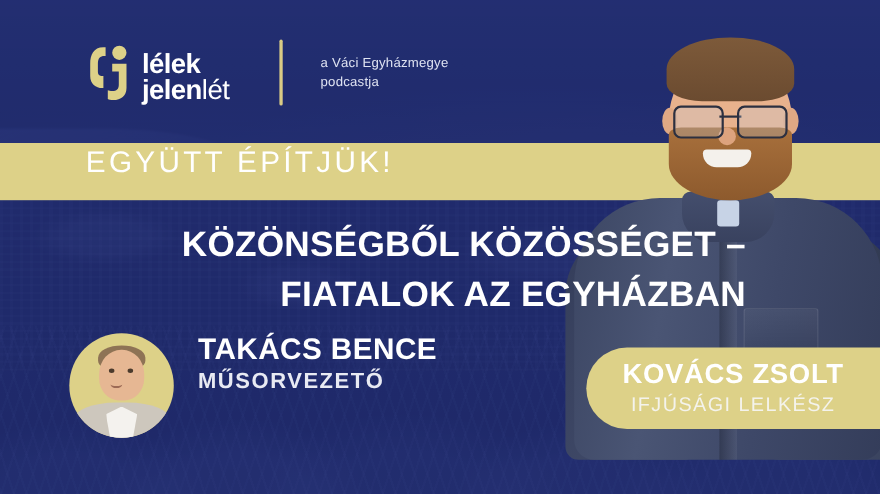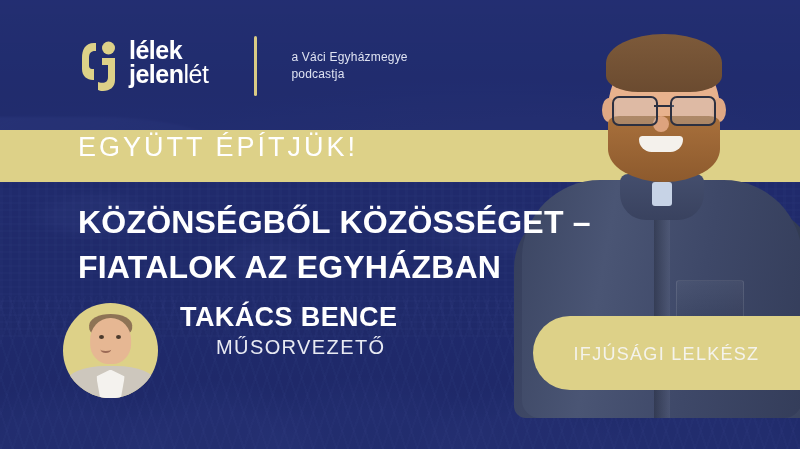--- a/index.html
+++ b/index.html
@@ -68,21 +68,21 @@
     background:linear-gradient(180deg, rgba(45,58,130,.62) 0%, rgba(42,55,126,.70) 45%, rgba(44,57,128,.72) 100%);
     mix-blend-mode:multiply;
   }
   .bg-tint2{
     position:absolute;inset:0;
     background:rgba(48,62,137,.42);
   }
 
   
   .header{position:absolute;left:78px;top:36px;display:flex;align-items:center;gap:0;}
-  .logo{display:flex;align-items:flex-start;gap:9px;}
+  .logo{display:flex;align-items:flex-end;gap:9px;}
   .logo-mark{position:relative;width:42px;height:56px;flex:0 0 auto;}
   .logo-mark svg{display:block;}
   .logo-words{line-height:.96;}
   .logo-line{font-weight:bold;font-size:25px;letter-spacing:-.5px;color:#ffffff;white-space:nowrap;}
   .logo-line .thin{font-weight:300;color:#ffffff;margin-top:22px;}
   .divider{width:3px;height:60px;background:#d9cb85;margin:0 34px 0 46px;border-radius:2px;}
   .tagline{color:#dfe3f2;font-size:12px;line-height:1.42;font-weight:300;letter-spacing:.2px;white-space:pre-line;}
 
   
   .band{
@@ -95,20 +95,21 @@
     color:#ffffff;font-size:27px;font-weight:400;letter-spacing:3px;
     z-index:4;white-space:nowrap;
   }
 
   
   .title{
     position:absolute;left:78px;top:200px;width:600px;
     color:#ffffff;font-weight:bold;font-size:32px;line-height:1.42;
     letter-spacing:.2px;white-space:pre-line;
     z-index:4;
+    text-align:right;
   }
 
   
   .host{position:absolute;left:63px;top:303px;display:flex;align-items:flex-start;gap:22px;z-index:5;}
   .avatar{
     position:relative;width:95px;height:95px;border-radius:50%;
     background:#ddd188;overflow:hidden;flex:0 0 auto;
   }
   .av-head{position:absolute;left:50%;top:16%;width:44%;height:48%;transform:translateX(-50%);
     background:#e6b793;border-radius:48% 48% 44% 44%;}
@@ -117,21 +118,21 @@
   .av-eye{position:absolute;top:34%;width:5px;height:4px;background:#4b3a2c;border-radius:50%;}
   .av-eye.l{left:38%;} .av-eye.r{left:56%;}
   .av-smile{position:absolute;left:45%;top:45%;width:12%;height:6%;transform:translateX(-50%);
     border-bottom:2px solid #9c6a55;border-radius:0 0 60% 60%;}
   .av-suit{position:absolute;left:50%;bottom:-4%;width:94%;height:38%;transform:translateX(-50%);
     background:#cdc7bd;border-radius:44% 44% 0 0;}
   .av-shirt{position:absolute;left:50%;bottom:-4%;width:30%;height:34%;transform:translateX(-50%);
     background:#f4f2ee;clip-path:polygon(50% 0,100% 22%,84% 100%,16% 100%,0 22%);}
   .host-text{}
   .host-name{color:#ffffff;font-weight:bold;font-size:27px;letter-spacing:.4px;line-height:1.1;}
-  .host-role{color:#e8eaf3;font-weight:400;font-size:20px;letter-spacing:1.4px;margin-top:3px;margin-left:36px;}
+  .host-role{color:#e8eaf3;font-weight:700;font-size:20px;letter-spacing:1.4px;margin-top:3px;}
 
   
   .guest{position:absolute;right:-6px;top:12px;width:290px;height:400px;z-index:3;}
   .g-neck{position:absolute;left:113px;top:138px;width:66px;height:56px;background:#d99f7d;border-radius:14px;}
   .g-body{
     position:absolute;left:6px;top:168px;width:280px;height:238px;
     background:linear-gradient(100deg,#3c4663 0%,#4a5574 30%,#3e4868 62%,#343d5a 100%);
     border-radius:78px 78px 18px 18px;
   }
   .g-shoulderL{position:absolute;left:-2px;top:196px;width:120px;height:210px;
@@ -246,16 +247,17 @@
       <div class="av-suit"></div>
       <div class="av-shirt"></div>
     </div>
     <div class="host-text">
       <div class="host-name">TAKÁCS BENCE</div>
       <div class="host-role">MŰSORVEZETŐ</div>
     </div>
   </div>
 
   <div class="pill">
+    <div class="pill-name">KOVÁCS ZSOLT</div>
     <div class="pill-role">IFJÚSÁGI LELKÉSZ</div>
   </div>
 
 </div>
 
 </body></html>

